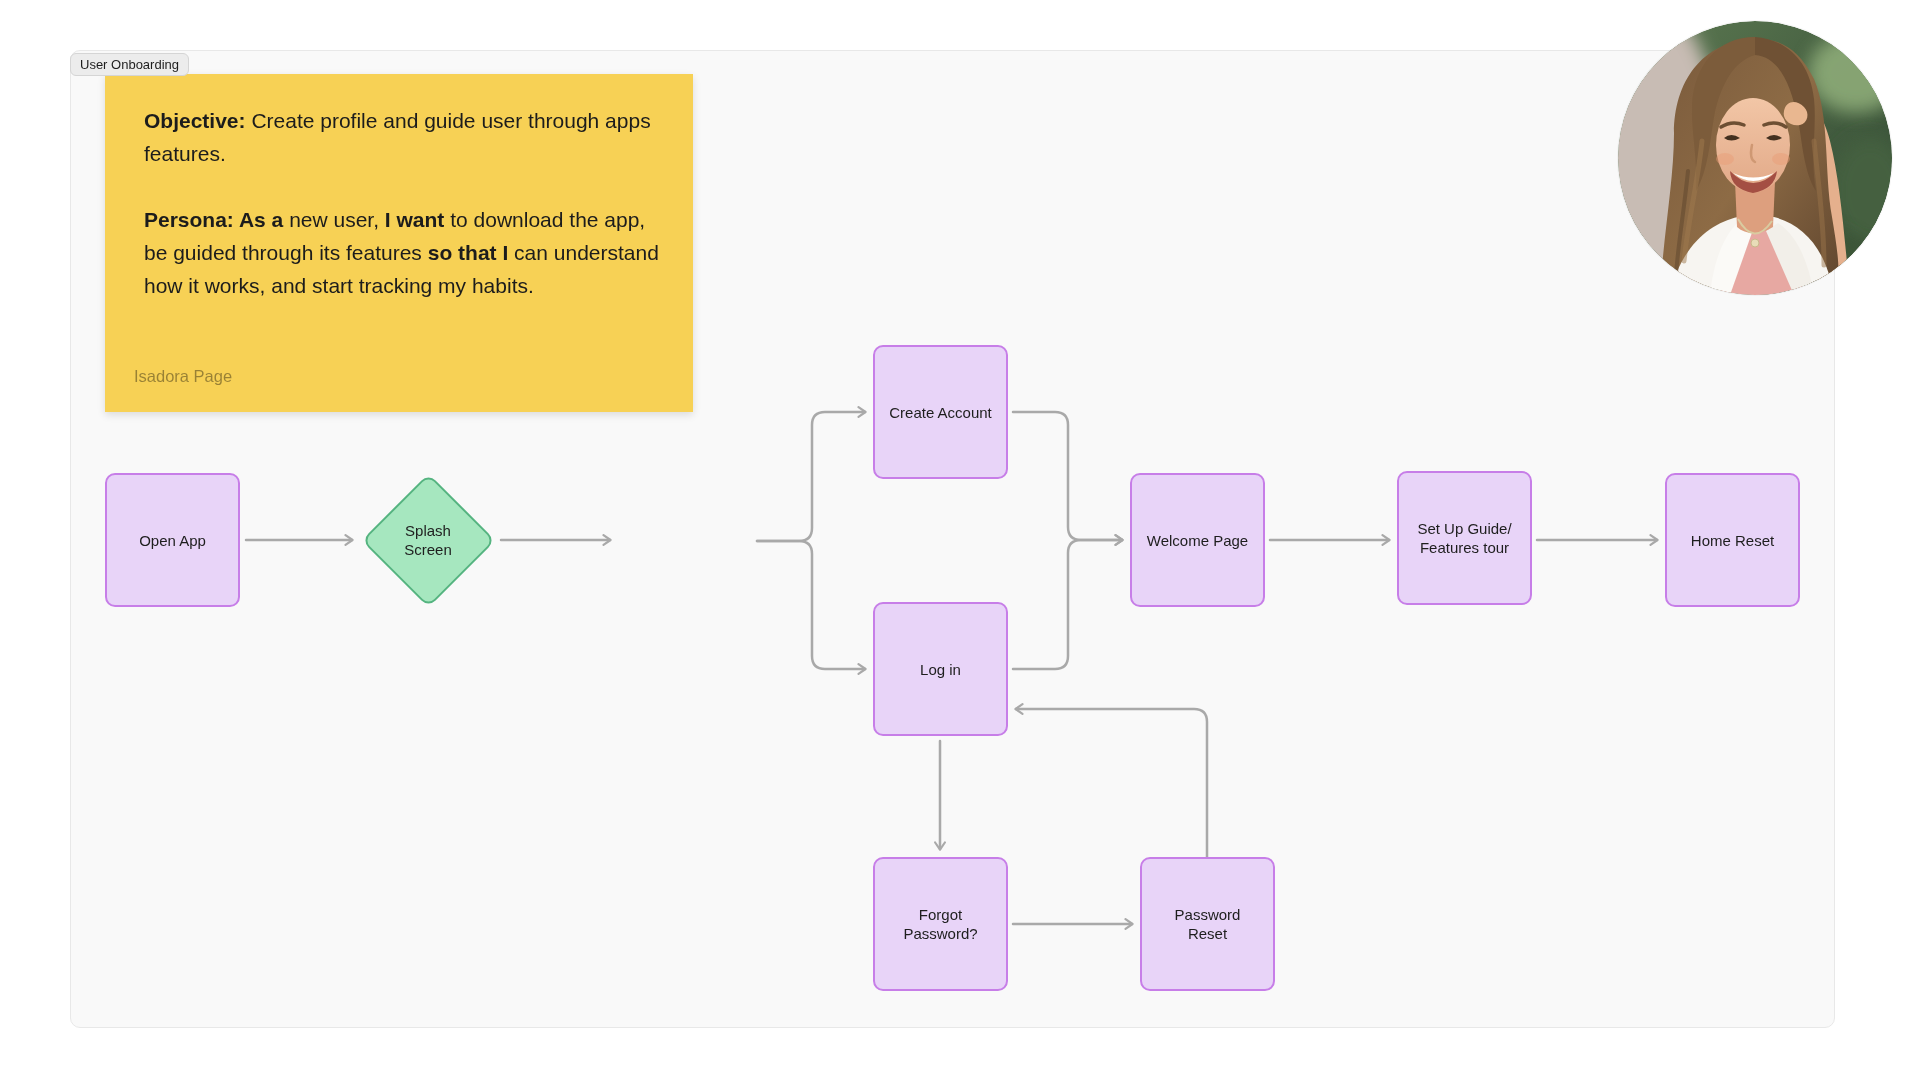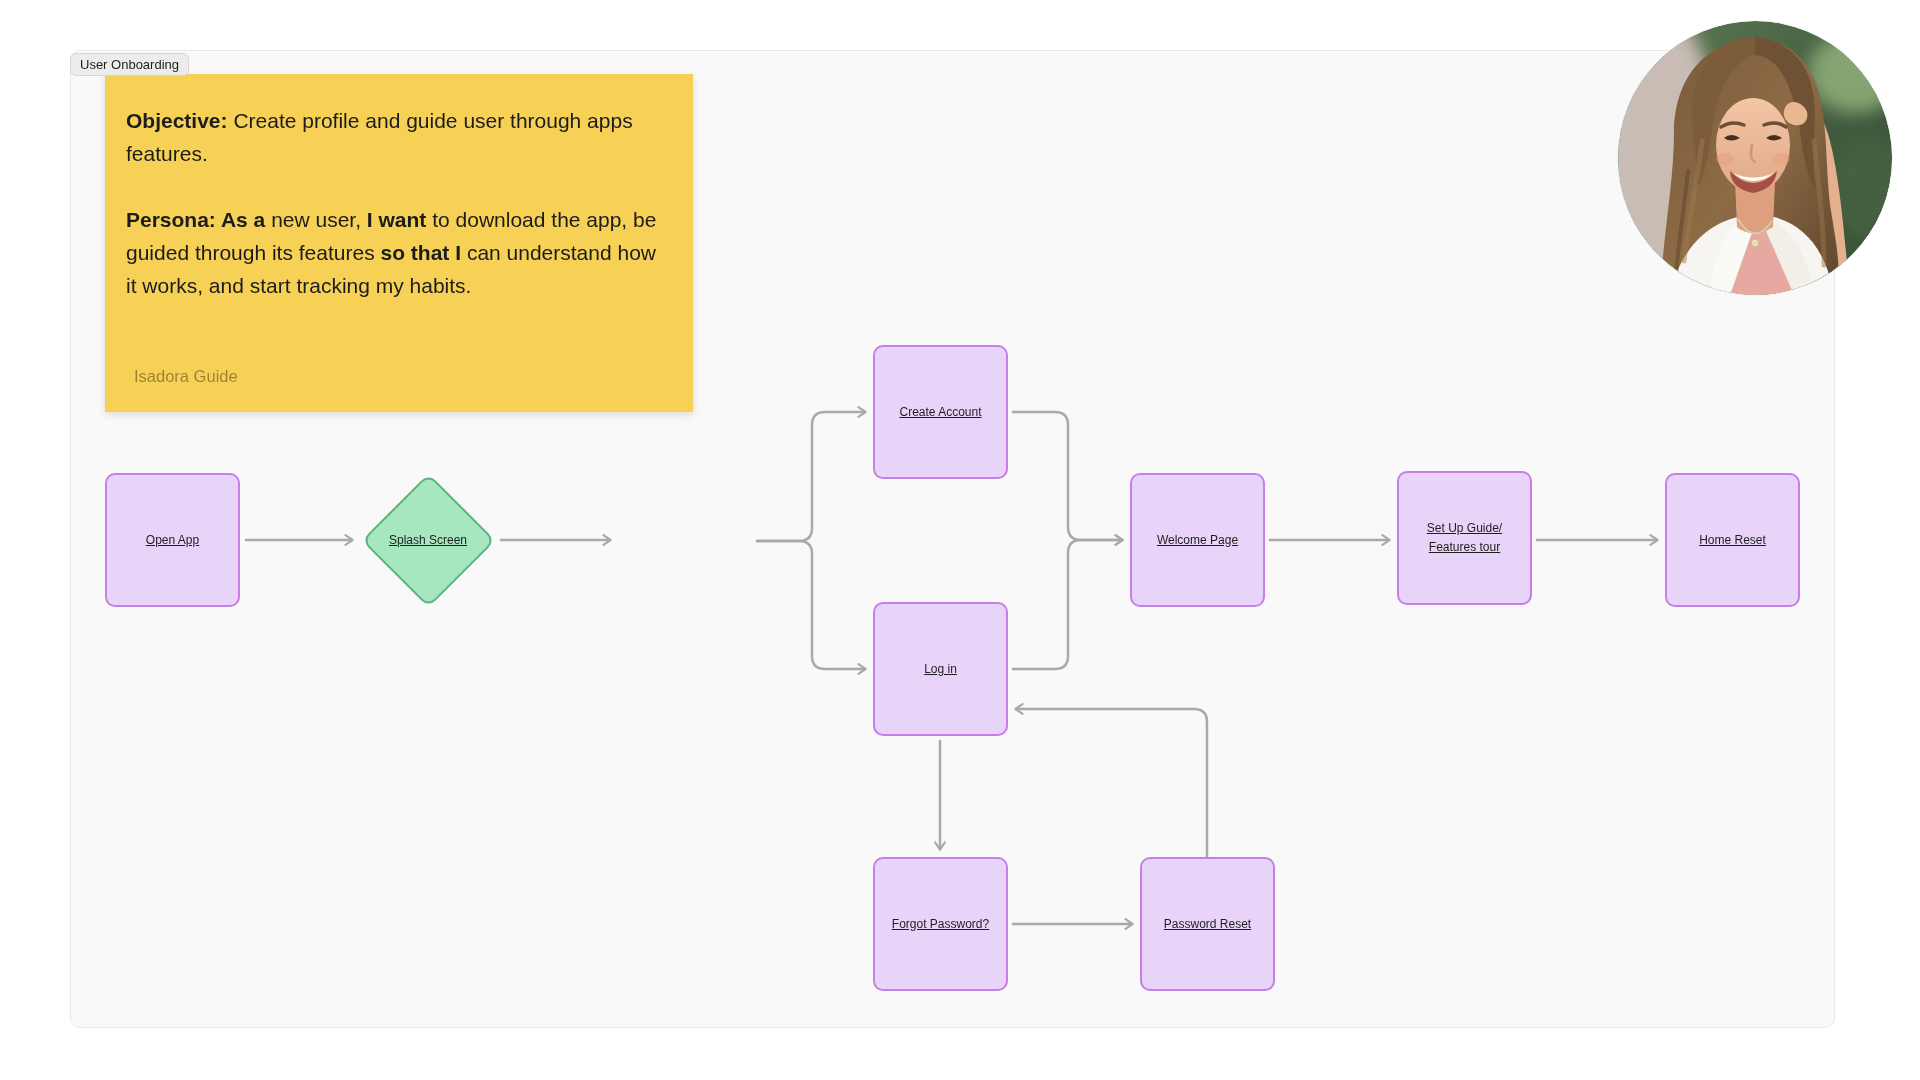--- a/index.html
+++ b/index.html
@@ -19,42 +19,41 @@
   
   .frame {
     position: absolute; left: 70px; top: 50px; width: 1765px; height: 978px;
     background: #f9f9f9; border: 1px solid #e8e8e8; border-radius: 10px;
     z-index: 1;
   }
   
   .sticky {
     position: absolute; left: 105px; top: 74px; width: 588px; height: 338px;
     background: #f7d155; box-shadow: 0 3px 8px rgba(0,0,0,0.12);
-    padding: 30px 26px 0 21px; z-index: 3;
+    padding: 30px 26px 0 39px; z-index: 3;
     font-size: 21px; line-height: 33px; color: #1c1c1c;
   }
   .sticky p { margin: 0 0 33px 0; }
   .sticky b { font-weight: 700; }
   .sticky-author {
     position: absolute; left: 29px; bottom: 26px;
     font-size: 16.5px; line-height: 20px; color: rgba(0,0,0,0.38);
   }
   
   svg.connectors {
     position: absolute; left: 0; top: 0; width: 1920px; height: 1080px;
     z-index: 2; pointer-events: none;
   }
   svg.connectors path { pointer-events: stroke; }
   
   .node {
     position: absolute; z-index: 3;
     display: flex; align-items: center; justify-content: center;
-    text-align: center; font-size: 12px; line-height: 19px; color: #1e1e1e;
+    text-align: center; font-size: 15px; line-height: 19px; color: #1e1e1e;
     cursor: default;
-    text-decoration: underline;
   }
   .node.rect {
     width: 135px; height: 134px;
     background: #e8d4f8; border: 2.5px solid #c77ee8; border-radius: 10px;
     padding: 0 11px;
   }
   .node.diamond { width: 134px; height: 134px; background: transparent; }
   .diamond-shape {
     position: absolute; left: 50%; top: 50%; width: 95px; height: 95px;
     margin: -47.5px 0 0 -47.5px; transform: rotate(45deg);
@@ -86,21 +85,21 @@
 
   <div class="frame-tab">
     <span>User Onboarding</span>
   </div>
 
   <div class="frame"></div>
 
   <div class="sticky">
     <p><b>Objective:</b> <span>Create profile and guide user through apps features.</span></p>
     <p><b>Persona: As a</b> <span>new user,</span> <b>I want</b> <span>to download the app, be guided through its features</span> <b>so that I</b> <span>can understand how it works, and start tracking my habits.</span></p>
-    <div class="sticky-author">Isadora Guide</div>
+    <div class="sticky-author">Isadora Page</div>
   </div>
 
   <svg class="connectors" viewBox="0 0 1920 1080">
     <defs>
       <marker id="arrow" viewBox="0 0 12 12" markerWidth="13" markerHeight="13" refX="9" refY="6" orient="auto" markerUnits="userSpaceOnUse">
         <path d="M3,1.5 L9.5,6 L3,10.5" fill="none" stroke="#a9a9a9" stroke-width="2" stroke-linecap="round" stroke-linejoin="round"></path>
       </marker>
     </defs>
     <g fill="none" stroke="#a9a9a9" stroke-width="2.5" stroke-linecap="round">
       <path d="M246,540 L352,540" marker-end="url(#arrow)"></path>

